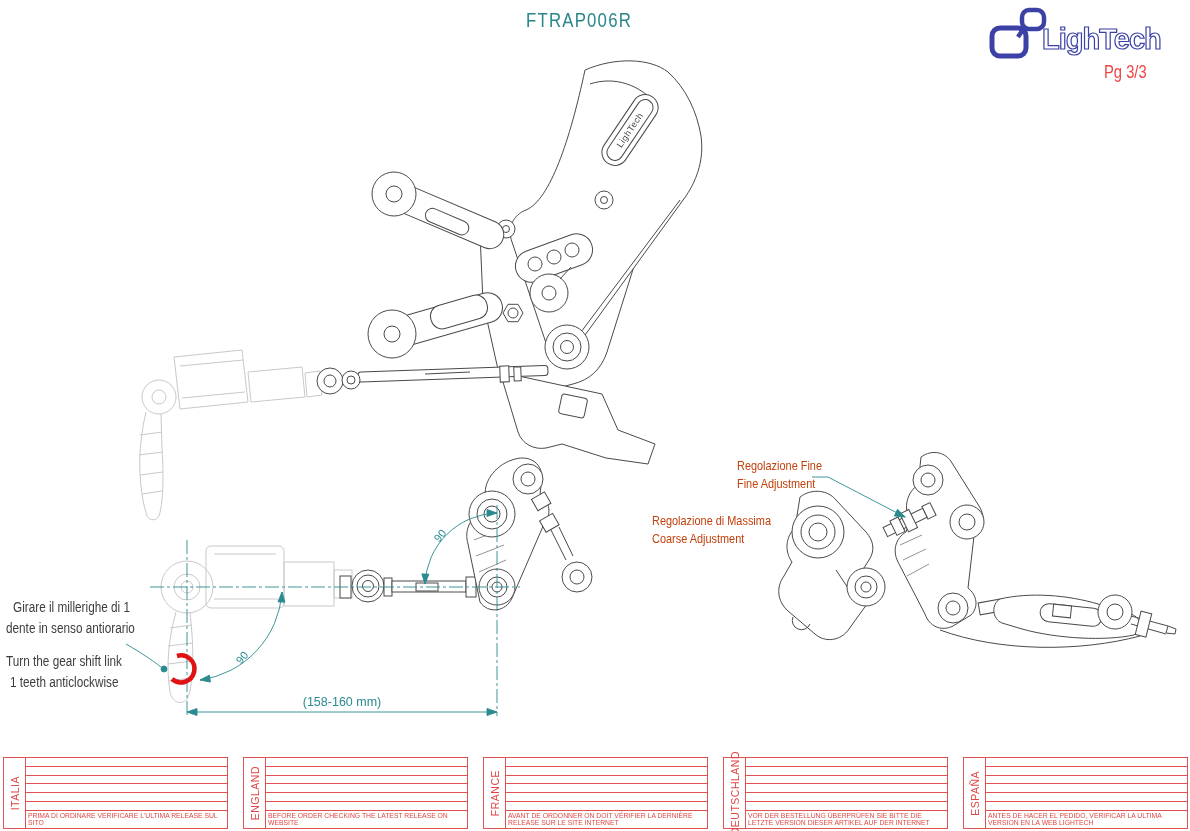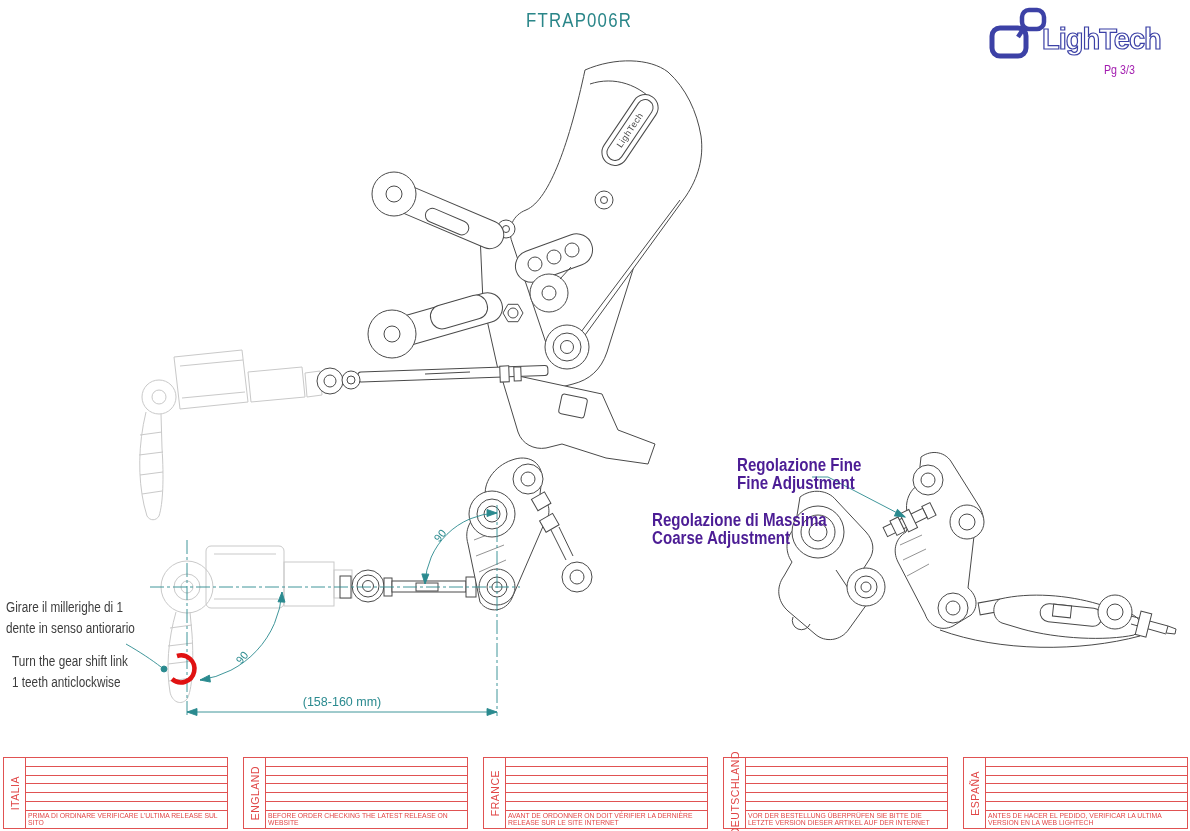--- a/index.html
+++ b/index.html
@@ -7,29 +7,29 @@
     width:1190px;height:831px;position:relative;overflow:hidden;
     background:#ffffff;font-family:"Liberation Sans",sans-serif;
   }
   .abs{position:absolute;}
   .cond{display:inline-block;transform:scaleX(0.82);transform-origin:0 50%;white-space:nowrap;}
   
   .page-title{left:506px;top:8px;font-size:21px;letter-spacing:1.5px;color:#2a8689;margin-left:20px;}
   .page-title .cond{transform:scaleX(0.8);}
   
   .logo-box{left:982px;top:6px;width:200px;height:56px;}
-  .page-num{left:1096px;top:62px;font-size:13px;color:#a21caf;padding-left:8px;}
+  .page-num{left:1096px;top:62px;font-size:18px;color:#ef4444;padding-left:8px;}
   
   .anno{color:#3d3d3d;font-size:14px;line-height:21px;}
-  .anno div{white-space:nowrap;}
+  .anno div{white-space:nowrap;text-align:center;}
   .anno .cond{transform:scaleX(0.84);}
-  .anno-sm{color:#4c1d95;font-size:18px;line-height:17.5px;font-weight:bold;}
+  .anno-sm{color:#c2410c;font-size:13px;line-height:17.5px;}
   .anno-sm .cond{transform:scaleX(0.84);}
   .a-shift-it{left:6px;top:597px;}
-  .a-shift-en{left:12px;top:651px;}
+  .a-shift-en{left:6px;top:651px;}
   .a-fine{left:737px;top:457px;}
   .a-coarse{left:652px;top:512px;}
   
   .lang-table{
     top:757px;height:72px;width:225px;
     border:1px solid #e05252;display:flex;flex-direction:row;
     color:#e04646;box-sizing:border-box;background:#fff;
   }
   .lang-cell{
     width:21px;border-right:1px solid #e05252;display:flex;

